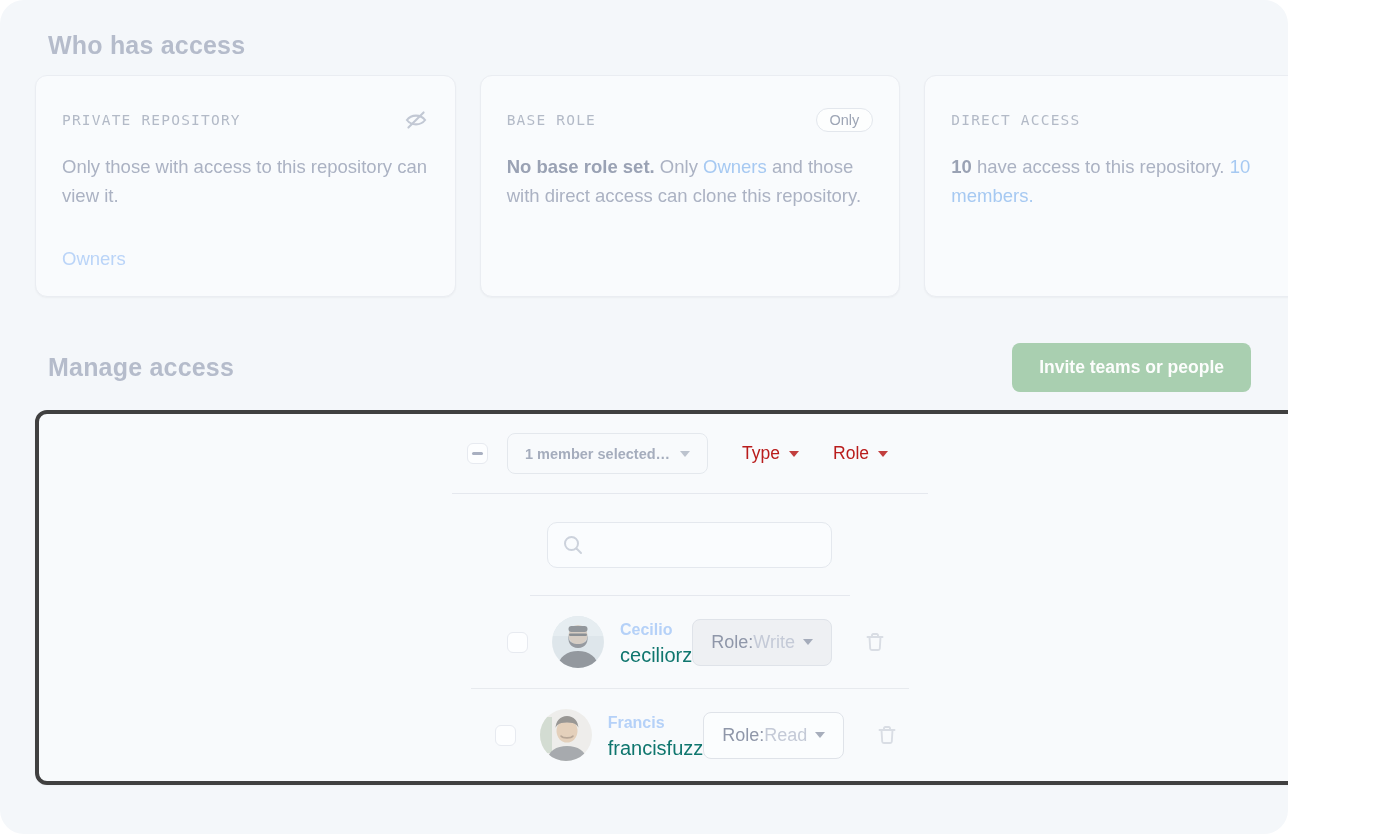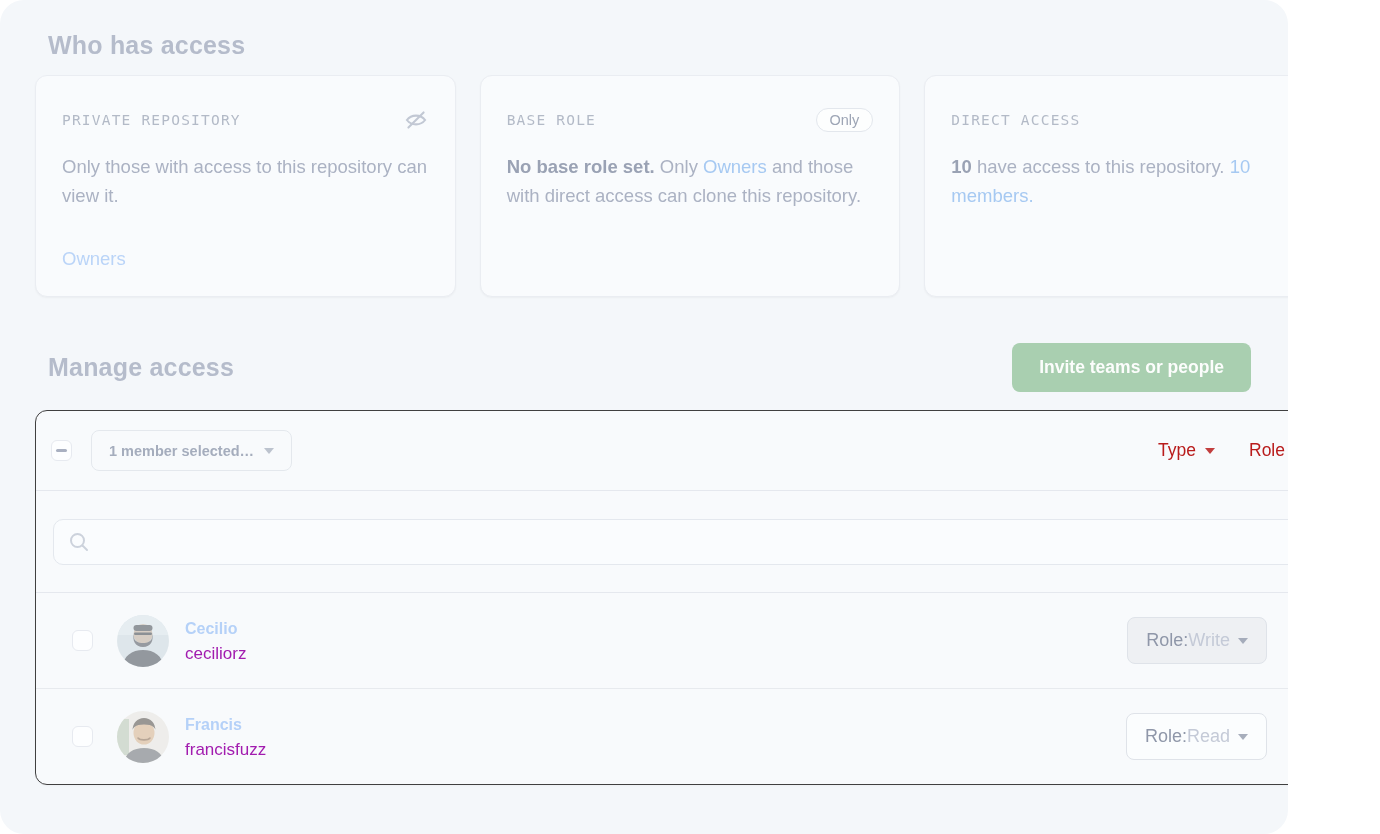--- a/index.html
+++ b/index.html
@@ -50,23 +50,24 @@
   }
   .manage-row .h-title{position:static;}
   .invite-btn{
     box-sizing:border-box;height:49px;padding:0 27px;border:none;border-radius:8px;
     background:#a9cfb0;color:#fcfdfc;font-size:17.5px;font-weight:600;
     font-family:inherit;cursor:pointer;
   }
   
   .table{
     position:absolute;left:35px;top:410px;width:1310px;height:375px;
-    box-sizing:border-box;border:1px solid #404040;border-radius:12px;
+    box-sizing:border-box;border:4px solid #404040;border-radius:12px;
     background:#f8fafc;display:flex;flex-direction:column;overflow:hidden;
     box-shadow:0 1px 2px rgba(27,31,36,.03);
+    align-items:center;
   }
   .t-head{
     flex:0 0 80px;display:flex;align-items:center;
     padding:0 40px 0 15px;border-bottom:1px solid #e5e8ee;box-sizing:border-box;
   }
   .checkbox{
     width:21px;height:21px;border:1px solid #e7eaf0;border-radius:6px;
     background:#fdfeff;display:inline-flex;align-items:center;justify-content:center;
     box-sizing:border-box;cursor:pointer;flex:0 0 auto;
   }
@@ -106,21 +107,21 @@
     padding:0 22px 0 36px;box-sizing:border-box;
   }
   .t-row.bordered{border-bottom:1px solid #e7eaee;}
   .avatar{
     width:52px;height:52px;border-radius:50%;overflow:hidden;margin-left:24px;
     flex:0 0 auto;opacity:.58;
   }
   .avatar svg{display:block;}
   .member-id{margin-left:16px;display:flex;flex-direction:column;gap:4px;}
   .member-name{font-size:16px;font-weight:700;color:#b5d1f8;text-decoration:none;cursor:pointer;line-height:22px;}
-  .member-username{font-size:17px;color:#a21caf;line-height:20px;}
+  .member-username{font-size:20px;color:#0f766e;line-height:20px;}
   .role-btn{
     box-sizing:border-box;height:47px;padding:0 18px;border:1px solid #dfe3e9;
     border-radius:8px;display:inline-flex;align-items:center;
     font-family:inherit;font-size:18px;cursor:pointer;background:#fbfdfe;
   }
   .role-btn.is-hover{background:#eef0f3;}
   .role-btn .role-key{color:#8f97a9;}
   .role-btn .role-val{color:#c4cad7;}
   .role-btn .caret{color:#98a0b0;margin-left:8px;}
   .trash-btn{

